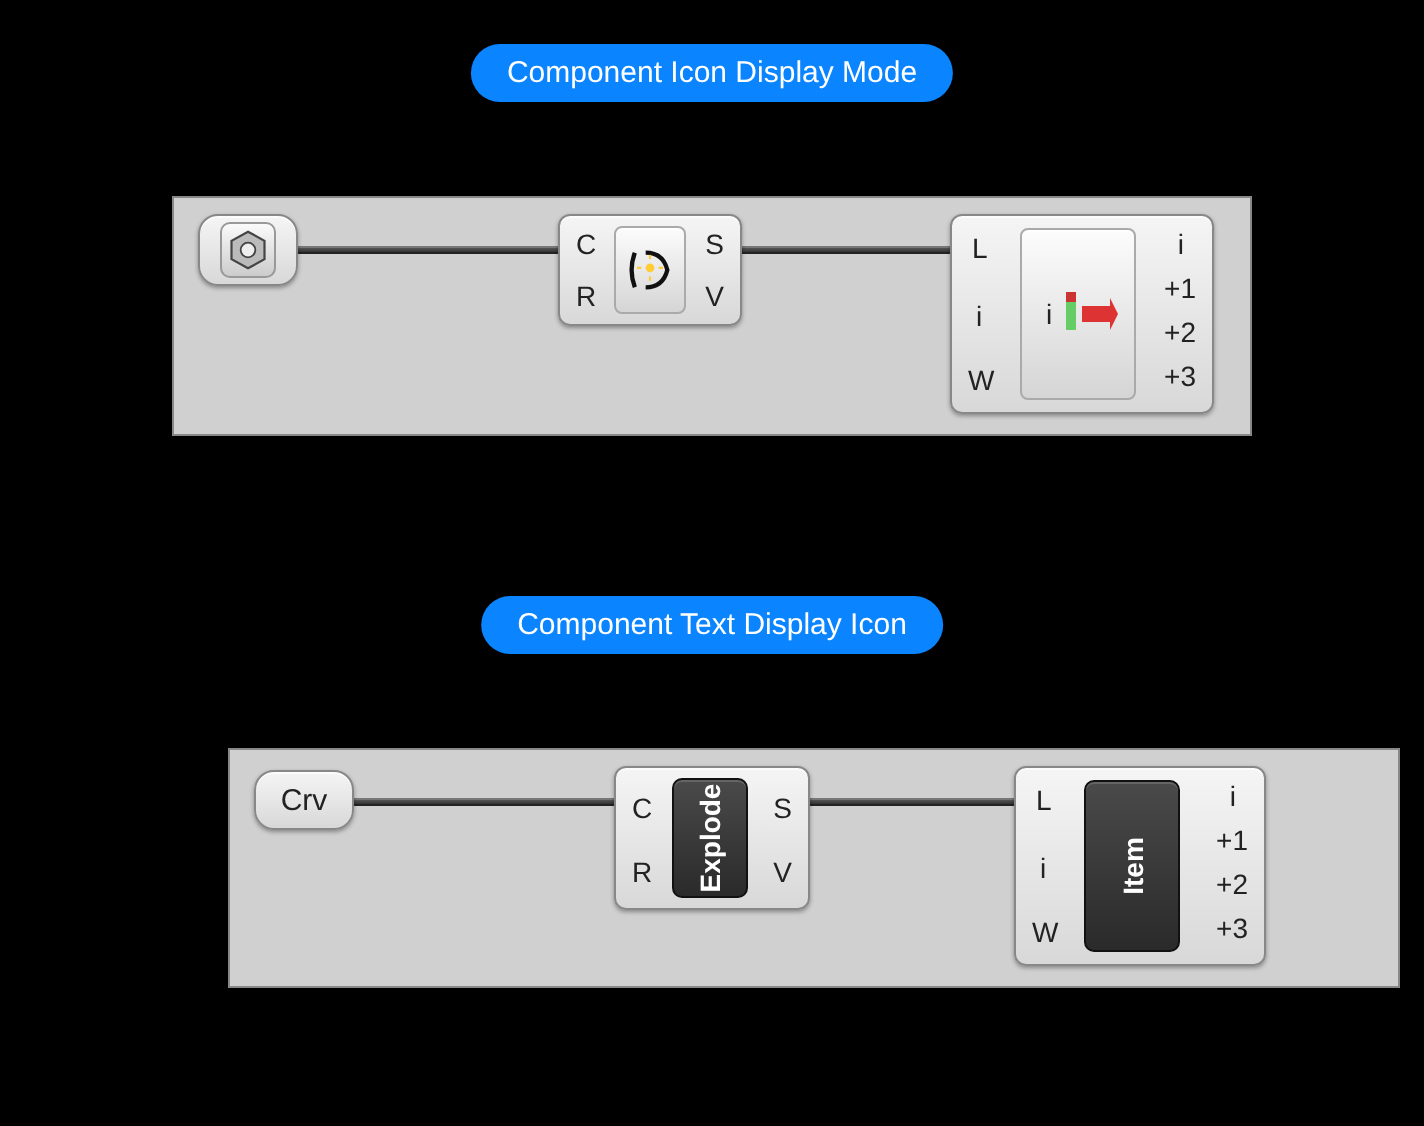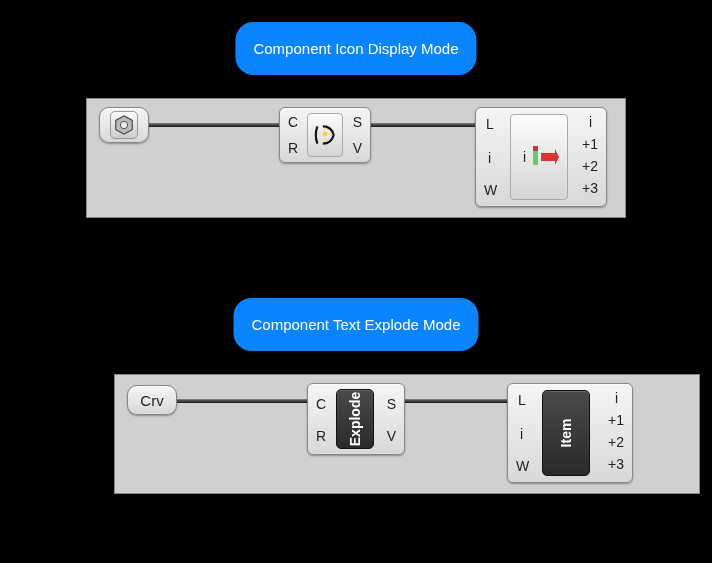--- a/index.html
+++ b/index.html
@@ -10,21 +10,21 @@
     font-family: -apple-system, "Segoe UI", Arial, sans-serif;
     position: relative;
   }
   .badge {
     position: absolute;
     left: 50%;
     transform: translateX(-50%);
     background: #0a84ff;
     color: #fff;
     font-size: 15px;
-    padding: 18px 18px;
+    padding: 6px 18px;
     border-radius: 18px;
     white-space: nowrap;
   }
   .canvas {
     position: absolute;
     background: #d0d0d0;
     border: 1px solid #888;
   }
   .wire {
     position: absolute;
@@ -140,21 +140,21 @@
       <svg width="40" height="28" viewBox="0 0 40 28">
         <text x="4" y="19" font-size="14" fill="#222" font-family="Arial">i</text>
         <rect x="14" y="6" width="5" height="16" fill="#6c6"></rect>
         <rect x="14" y="3" width="5" height="5" fill="#c33"></rect>
         <polygon points="22,10 36,10 36,6 40,14 36,22 36,18 22,18" fill="#d33"></polygon>
       </svg>
     </div>
   </div>
 </div>
 
-<div class="badge" style="top: 298px;">Component Text Explode Mode</div>
+<div class="badge" style="top: 298px;">Component Text Display Icon</div>
 
 <div class="canvas" style="top: 374px; left: 114px; width: 586px; height: 120px;">
 
   <div class="wire" style="top: 24px; left: 60px; width: 135px;"></div>
   <div class="wire" style="top: 24px; left: 288px; width: 106px;"></div>
 
   <div class="param" style="top: 10px; left: 12px; width: 50px; height: 30px;">
     <span class="crv-text">Crv</span>
   </div>
 

